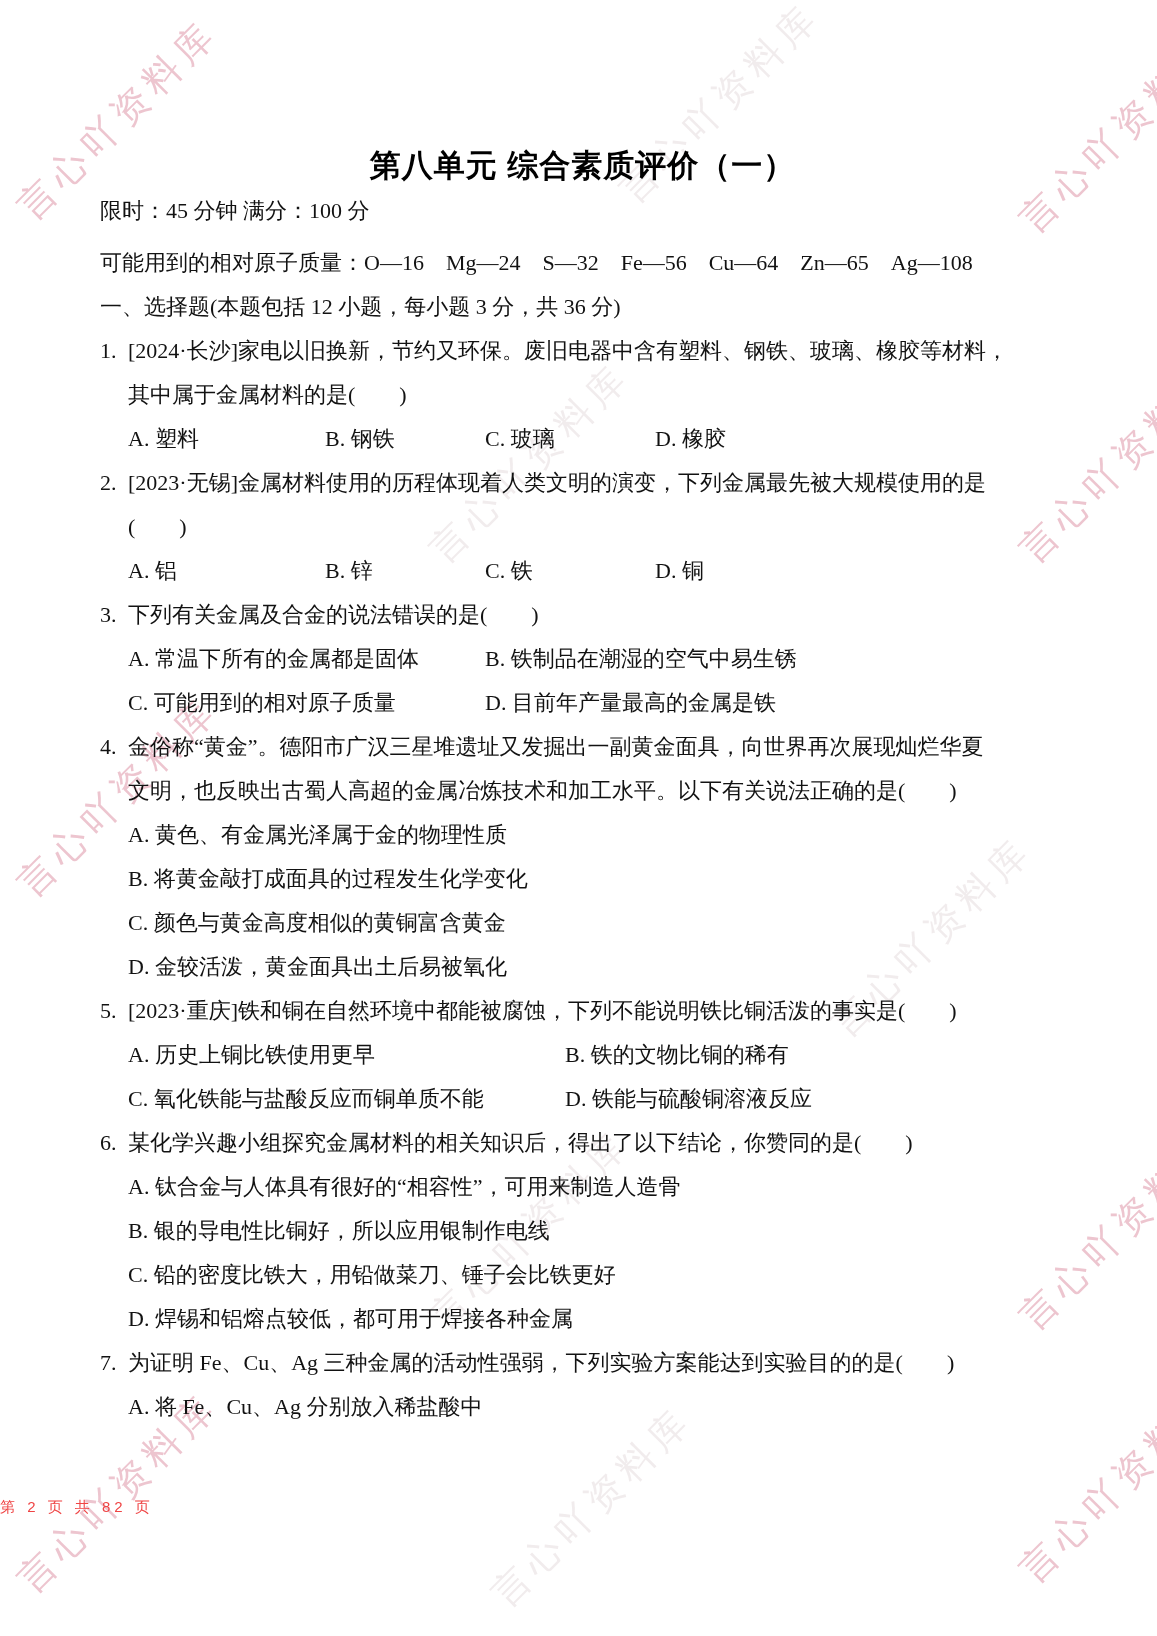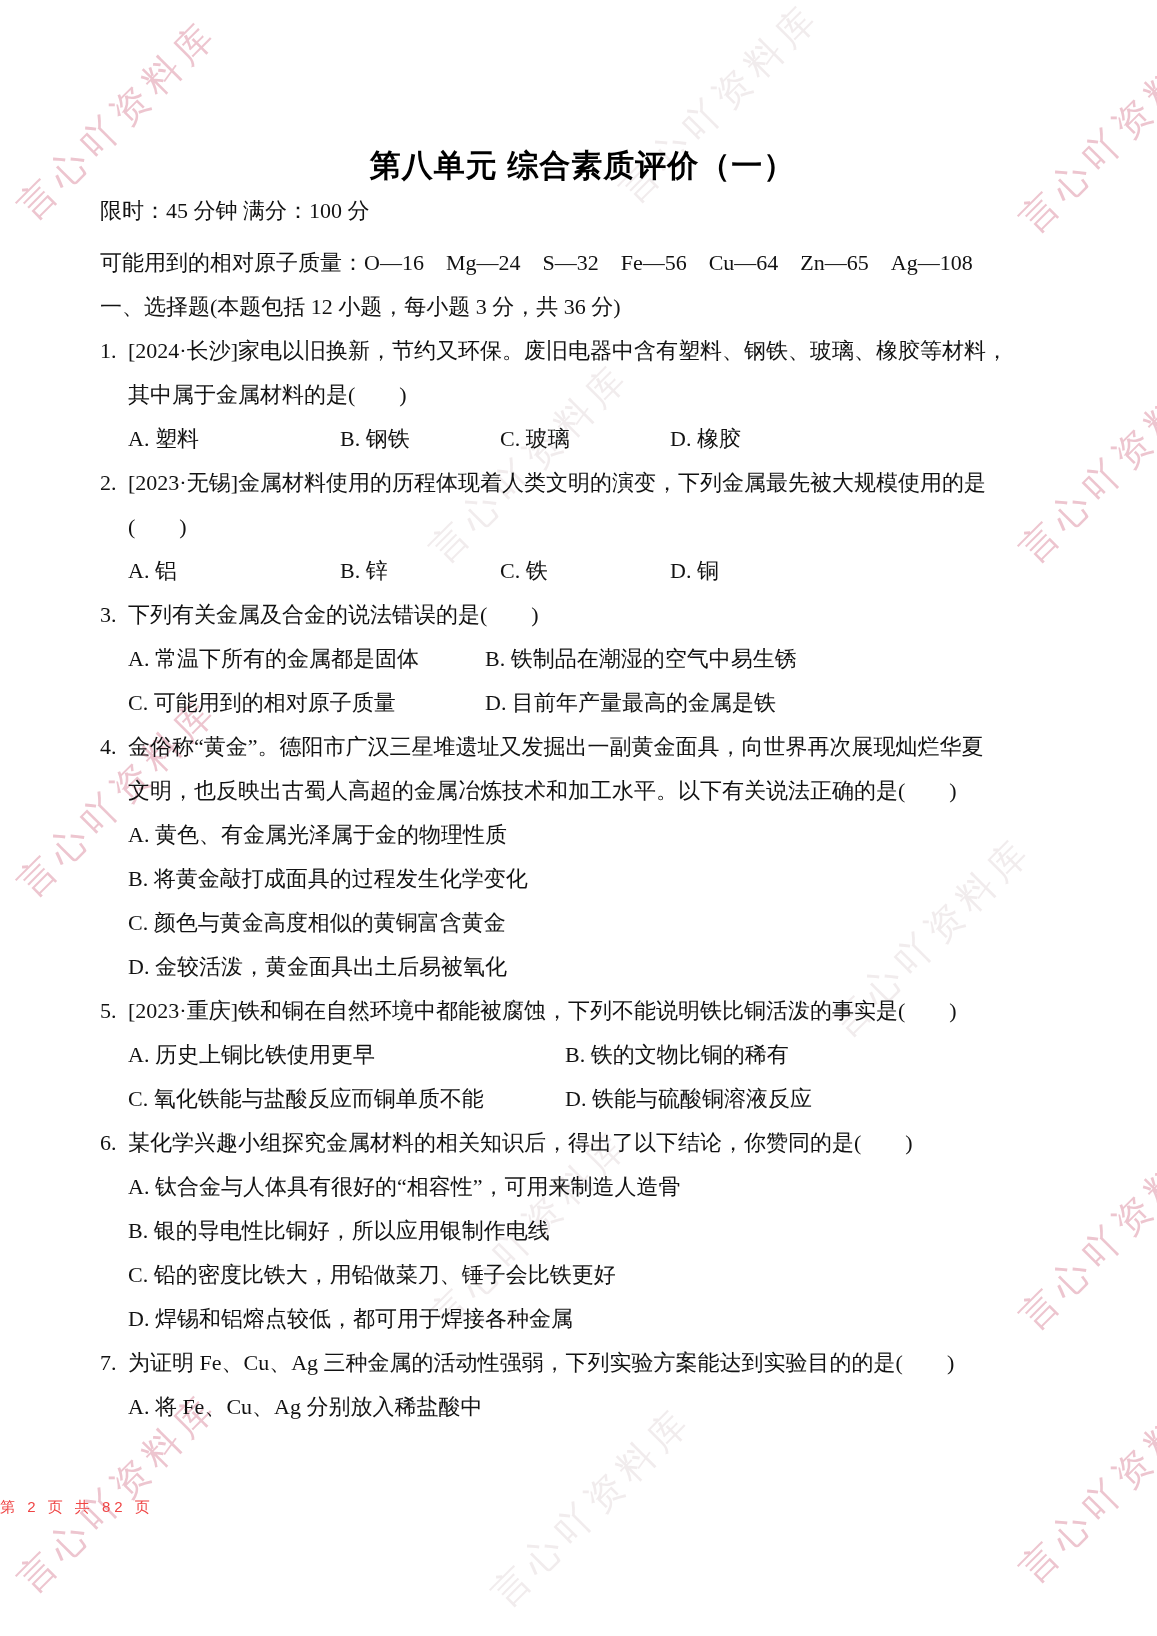--- a/index.html
+++ b/index.html
@@ -42,21 +42,21 @@
     font-size:22px;
     line-height:34px;
   }
   .bodytext{margin-top:13px;font-size:22px;}
   .line{line-height:44px;}
   .q{padding-left:28px;}
   .qnum{display:inline-block;width:28px;margin-left:-28px;}
   .opt-row{display:flex;line-height:44px;}
   .opt-row .o{flex:none;white-space:nowrap;}
   .opts4 .o:nth-child(1){width:197px;}
-  .opts4 .o:nth-child(2){width:160px;margin-left:15px;}
+  .opts4 .o:nth-child(2){width:160px;}
   .opts4 .o:nth-child(3){width:170px;}
   .opts2a .o:nth-child(1){width:357px;}
   .opts2b .o:nth-child(1){width:437px;}
   .footer{
     position:absolute;
     left:0;right:0;top:1498px;
     text-align:left;
     font-family:"Liberation Sans","DejaVu Sans",sans-serif;
     font-size:15px;
     letter-spacing:4px;

